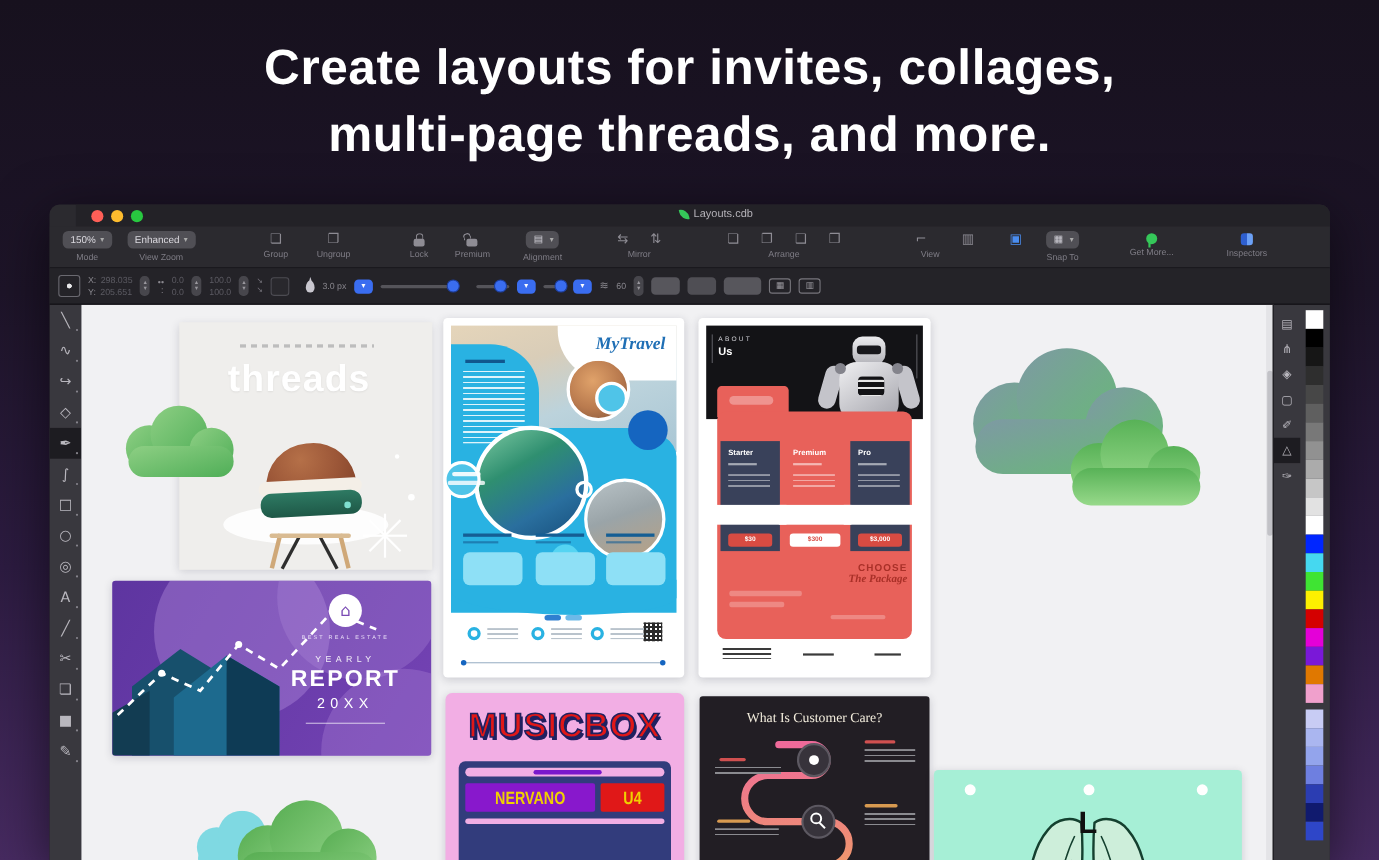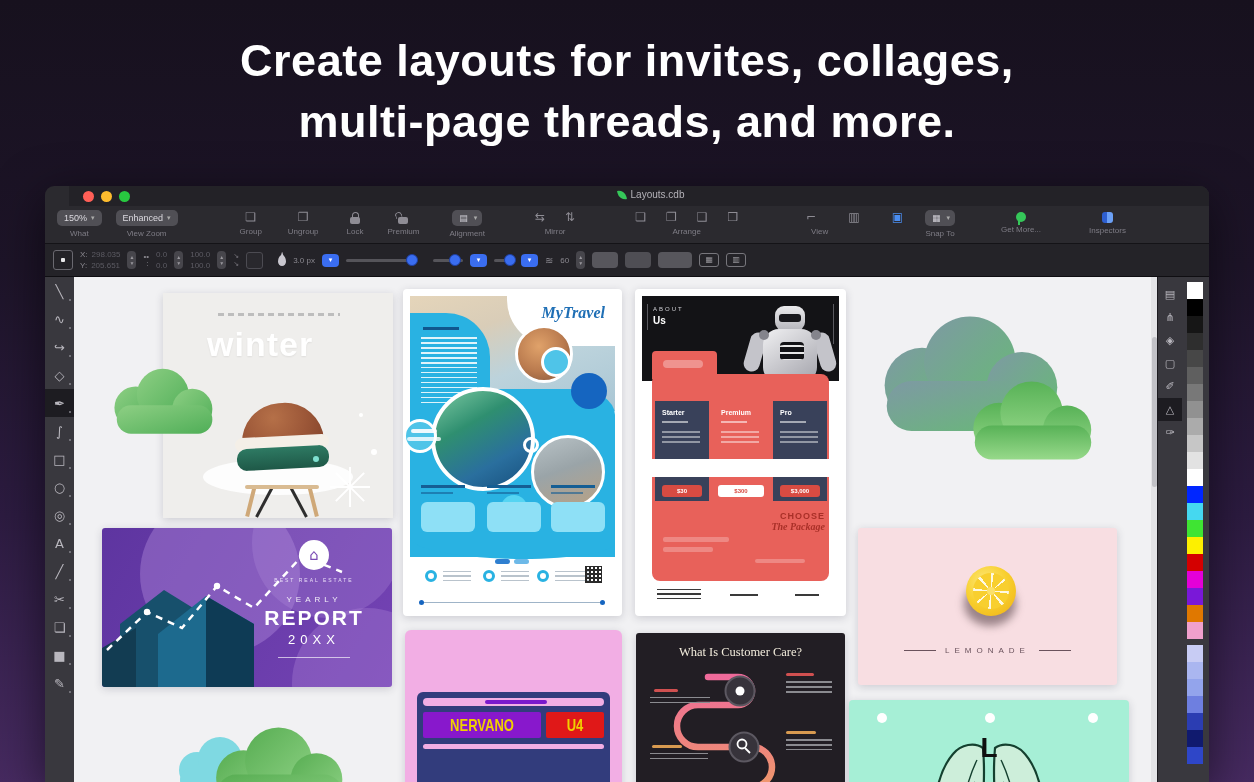--- a/index.html
+++ b/index.html
@@ -280,38 +280,38 @@
         <span data-interactable="false">Layouts.cdb</span>
       </div>
     </div>
 
     <div class="toolbar" data-interactable="false">
       <div class="tgroup" data-interactable="false">
         <button class="pill" data-interactable="true">
           <span data-interactable="false">150%</span>
           <span class="car" data-interactable="false">▾</span>
         </button>
-        <span class="tlabel" data-interactable="false">What</span>
+        <span class="tlabel" data-interactable="false">Mode</span>
       </div>
       <div class="tgroup" style="margin-left:14px" data-interactable="false">
         <button class="pill" data-interactable="true">
           <span data-interactable="false">Enhanced</span>
           <span class="car" data-interactable="false">▾</span>
         </button>
         <span class="tlabel" data-interactable="false">View Zoom</span>
       </div>
       <div class="tgroup" style="margin-left:62px" data-interactable="false">
         <button class="gicon" data-interactable="true">❏</button>
         <span class="tlabel" data-interactable="false">Group</span>
       </div>
       <div class="tgroup" style="margin-left:26px" data-interactable="false">
         <button class="gicon" data-interactable="true">❐</button>
         <span class="tlabel" data-interactable="false">Ungroup</span>
       </div>
-      <div class="tgroup" style="margin-left:28px" data-interactable="false">
+      <div class="tgroup" style="margin-left:54px" data-interactable="false">
         <span class="ic-lock" data-interactable="true"></span>
         <span class="tlabel" data-interactable="false">Lock</span>
       </div>
       <div class="tgroup" style="margin-left:24px" data-interactable="false">
         <span class="ic-unlock" data-interactable="true"></span>
         <span class="tlabel" data-interactable="false">Premium</span>
       </div>
       <div class="tgroup" style="margin-left:30px" data-interactable="false">
         <button class="pill" style="padding:2px 5px" data-interactable="true">
           <span class="gicon" style="font-size:9px;color:#cfcdd5" data-interactable="false">▤</span>
@@ -450,21 +450,21 @@
           <div class="ltool" data-interactable="true">✂</div>
           <div class="ltool" data-interactable="true">❏</div>
           <div class="ltool" data-interactable="true">■</div>
           <div class="ltool" data-interactable="true">✎</div>
         </div>
 
       <div class="canvas" data-interactable="true">
 
         <div class="card winter" data-interactable="true">
           <div class="wtag" data-interactable="false"></div>
-          <div class="wt1" data-interactable="false">winter</div>
+          <div class="wt1" data-interactable="false">threads</div>
           <div class="snow" data-interactable="false"></div>
           <div class="legd1" data-interactable="false"></div>
           <div class="legd2" data-interactable="false"></div>
           <div class="legt1" data-interactable="false"></div>
           <div class="legt2" data-interactable="false"></div>
           <div class="standbar" data-interactable="false"></div>
           <div class="dome" data-interactable="false"></div>
           <div class="band" data-interactable="false"></div>
           <div class="brim" data-interactable="false"></div>
           <div class="brimdot" data-interactable="false"></div>
@@ -649,20 +649,21 @@
             <div class="rp-logo" data-interactable="false">⌂</div>
             <div class="rp-lt" data-interactable="false">BEST REAL ESTATE</div>
             <div class="rp-l1" data-interactable="false">YEARLY</div>
             <div class="rp-l2" data-interactable="false">REPORT</div>
             <div class="rp-l3" data-interactable="false">20XX</div>
             <div class="rp-div" data-interactable="false"></div>
           </div>
         </div>
 
         <div class="card musicbox" data-interactable="true">
+          <div class="mb-title" data-interactable="false">MUSICBOX</div>
           <div class="mb-panel" data-interactable="false">
             <div class="mb-top" data-interactable="false"></div>
             <div class="mb-row" data-interactable="false">
               <div class="mb-cell mb-p" style="width:118px" data-interactable="false">
                 <span class="mb-tx2" data-interactable="false">NERVANO</span>
               </div>
               <div class="mb-cell mb-r" style="flex:1" data-interactable="false">
                 <span class="mb-tx2" data-interactable="false">U4</span>
               </div>
             </div>
@@ -691,31 +692,20 @@
           <div class="cc-h" style="left:18px;top:56px;width:24px;background:#d05050" data-interactable="false"></div>
           <div class="cc-hl" style="left:14px;top:64px;width:60px;height:8px" data-interactable="false"></div>
           <div class="cc-h" style="left:150px;top:40px;width:28px;background:#d05050" data-interactable="false"></div>
           <div class="cc-hl" style="left:150px;top:48px;width:46px;height:14px" data-interactable="false"></div>
           <div class="cc-h" style="left:150px;top:98px;width:30px;background:#d89a50" data-interactable="false"></div>
           <div class="cc-hl" style="left:150px;top:106px;width:46px;height:11px" data-interactable="false"></div>
           <div class="cc-h" style="left:16px;top:112px;width:30px;background:#d89a50" data-interactable="false"></div>
           <div class="cc-hl" style="left:14px;top:120px;width:58px;height:8px" data-interactable="false"></div>
         </div>
 
-        <div class="card lemonade" data-interactable="true">
-          <div class="lm-sh" data-interactable="false"></div>
-          <div class="lm-fr" data-interactable="false"></div>
-          <div class="lm-in" data-interactable="false"></div>
-          <div class="lm-ct" data-interactable="false"></div>
-          <div class="lm-row" data-interactable="false">
-            <div class="lm-dash" data-interactable="false"></div>
-            <span class="lm-tx" data-interactable="false">LEMONADE</span>
-            <div class="lm-dash" data-interactable="false"></div>
-          </div>
-        </div>
 
         <div class="card lungs" data-interactable="true">
           <div class="lg-dot" style="left:28px" data-interactable="false"></div>
           <div class="lg-dot" style="left:136px" data-interactable="false"></div>
           <div class="lg-dot" style="left:239px" data-interactable="false"></div>
           <svg style="position:absolute;left:76px;top:42px" width="128" height="118" viewBox="0 0 128 118" data-interactable="false">
             <g stroke="#14402f" stroke-width="2.2" fill="#cdeeda">
               <path d="M58,6 C50,0 36,2 28,12 C16,26 8,50 10,88 C11,102 20,110 34,108 C46,106 54,96 56,80 C59,52 60,28 58,6 Z"></path>
               <path d="M70,6 C78,0 92,2 100,12 C112,26 120,50 118,88 C117,102 108,110 94,108 C82,106 74,96 72,80 C69,52 68,28 70,6 Z"></path>
             </g>

